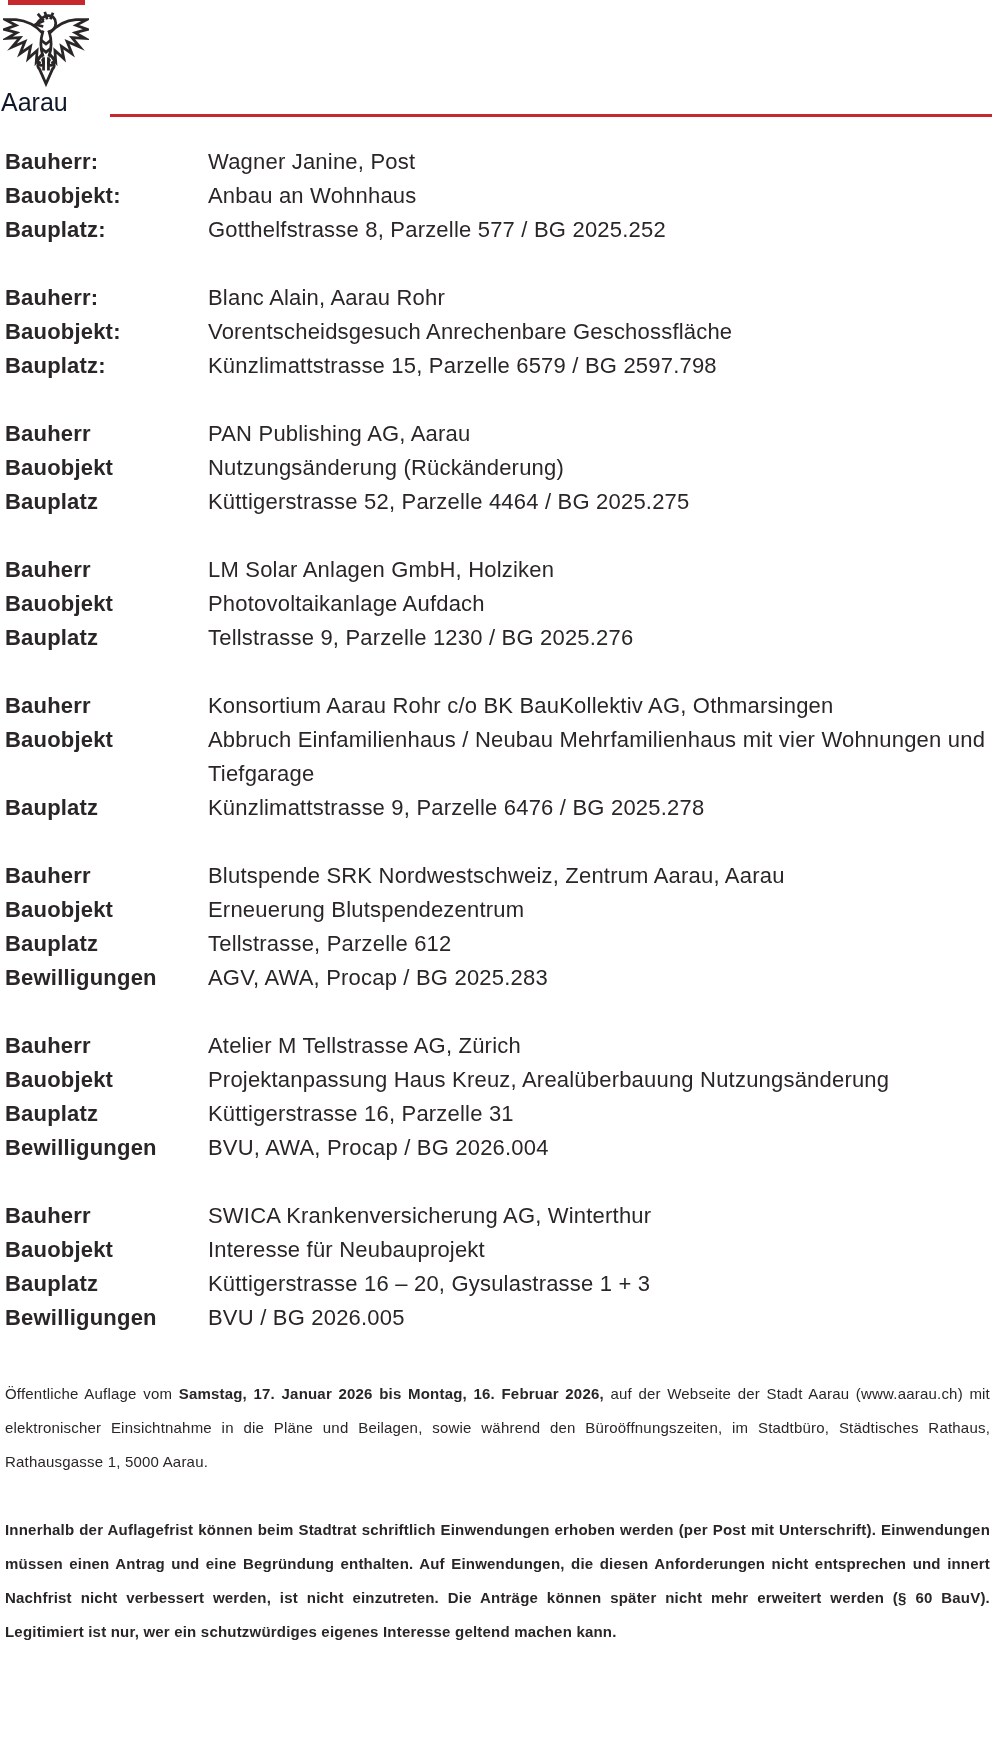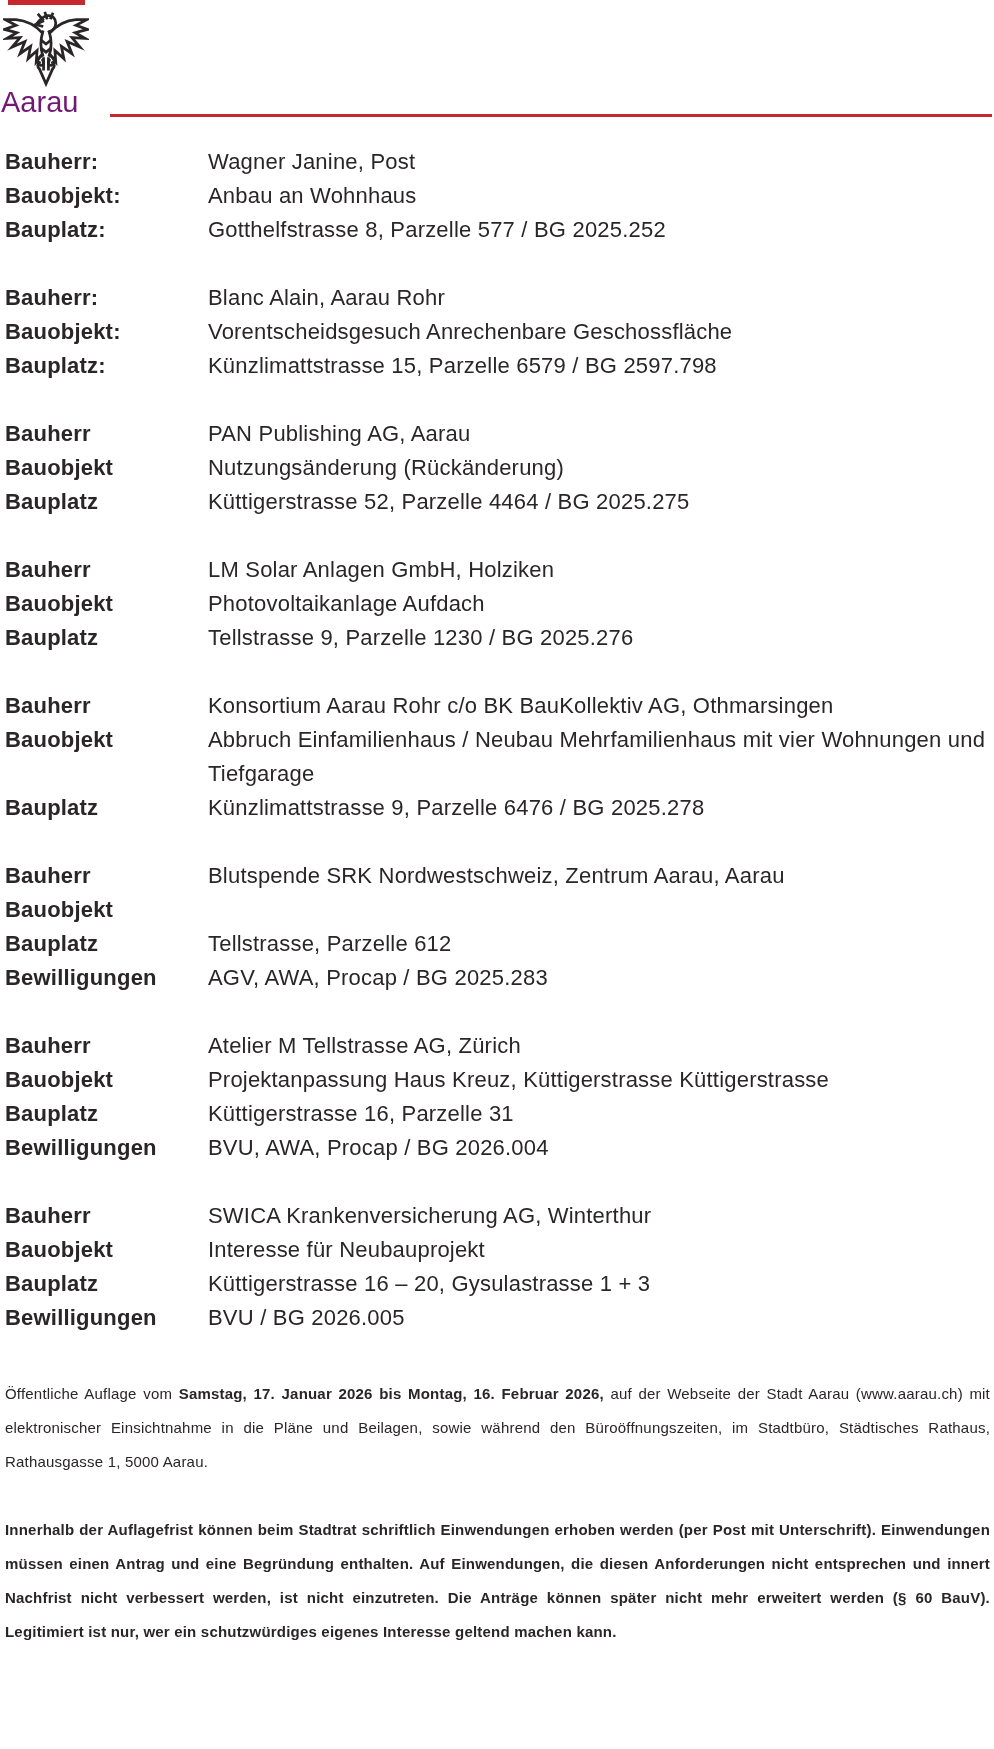--- a/index.html
+++ b/index.html
@@ -25,23 +25,23 @@
     background: #c5282d;
   }
   .eagle {
     position: absolute;
     left: 3px; top: 11px;
     width: 86px; height: 79px;
   }
   .wordmark {
     position: absolute;
     left: 1px; top: 86px;
-    font-size: 29px;
+    font-size: 25px;
     line-height: 32px;
-    color: #701a75;
+    color: #0f172a;
     letter-spacing: 0px;
     white-space: nowrap;
   }
   .header-rule {
     position: absolute;
     left: 110px; top: 114px;
     width: 882px; height: 3px;
     background: #c5282d;
   }
 
@@ -181,38 +181,39 @@
     <span class="value">Künzlimattstrasse 9, Parzelle 6476 / BG 2025.278</span>
   </div>
         </div>
         <div class="block">
           <div class="row">
     <span class="label">Bauherr</span>
     <span class="value">Blutspende SRK Nordwestschweiz, Zentrum Aarau, Aarau</span>
   </div>
           <div class="row">
     <span class="label">Bauobjekt</span>
+    <span class="value">Erneuerung Blutspendezentrum</span>
   </div>
           <div class="row">
     <span class="label">Bauplatz</span>
     <span class="value">Tellstrasse, Parzelle 612</span>
   </div>
           <div class="row">
     <span class="label">Bewilligungen</span>
     <span class="value">AGV, AWA, Procap / BG 2025.283</span>
   </div>
         </div>
         <div class="block">
           <div class="row">
     <span class="label">Bauherr</span>
     <span class="value">Atelier M Tellstrasse AG, Zürich</span>
   </div>
           <div class="row">
     <span class="label">Bauobjekt</span>
-    <span class="value">Projektanpassung Haus Kreuz, Küttigerstrasse Küttigerstrasse</span>
+    <span class="value">Projektanpassung Haus Kreuz, Arealüberbauung Nutzungsänderung</span>
   </div>
           <div class="row">
     <span class="label">Bauplatz</span>
     <span class="value">Küttigerstrasse 16, Parzelle 31</span>
   </div>
           <div class="row">
     <span class="label">Bewilligungen</span>
     <span class="value">BVU, AWA, Procap / BG 2026.004</span>
   </div>
         </div>

